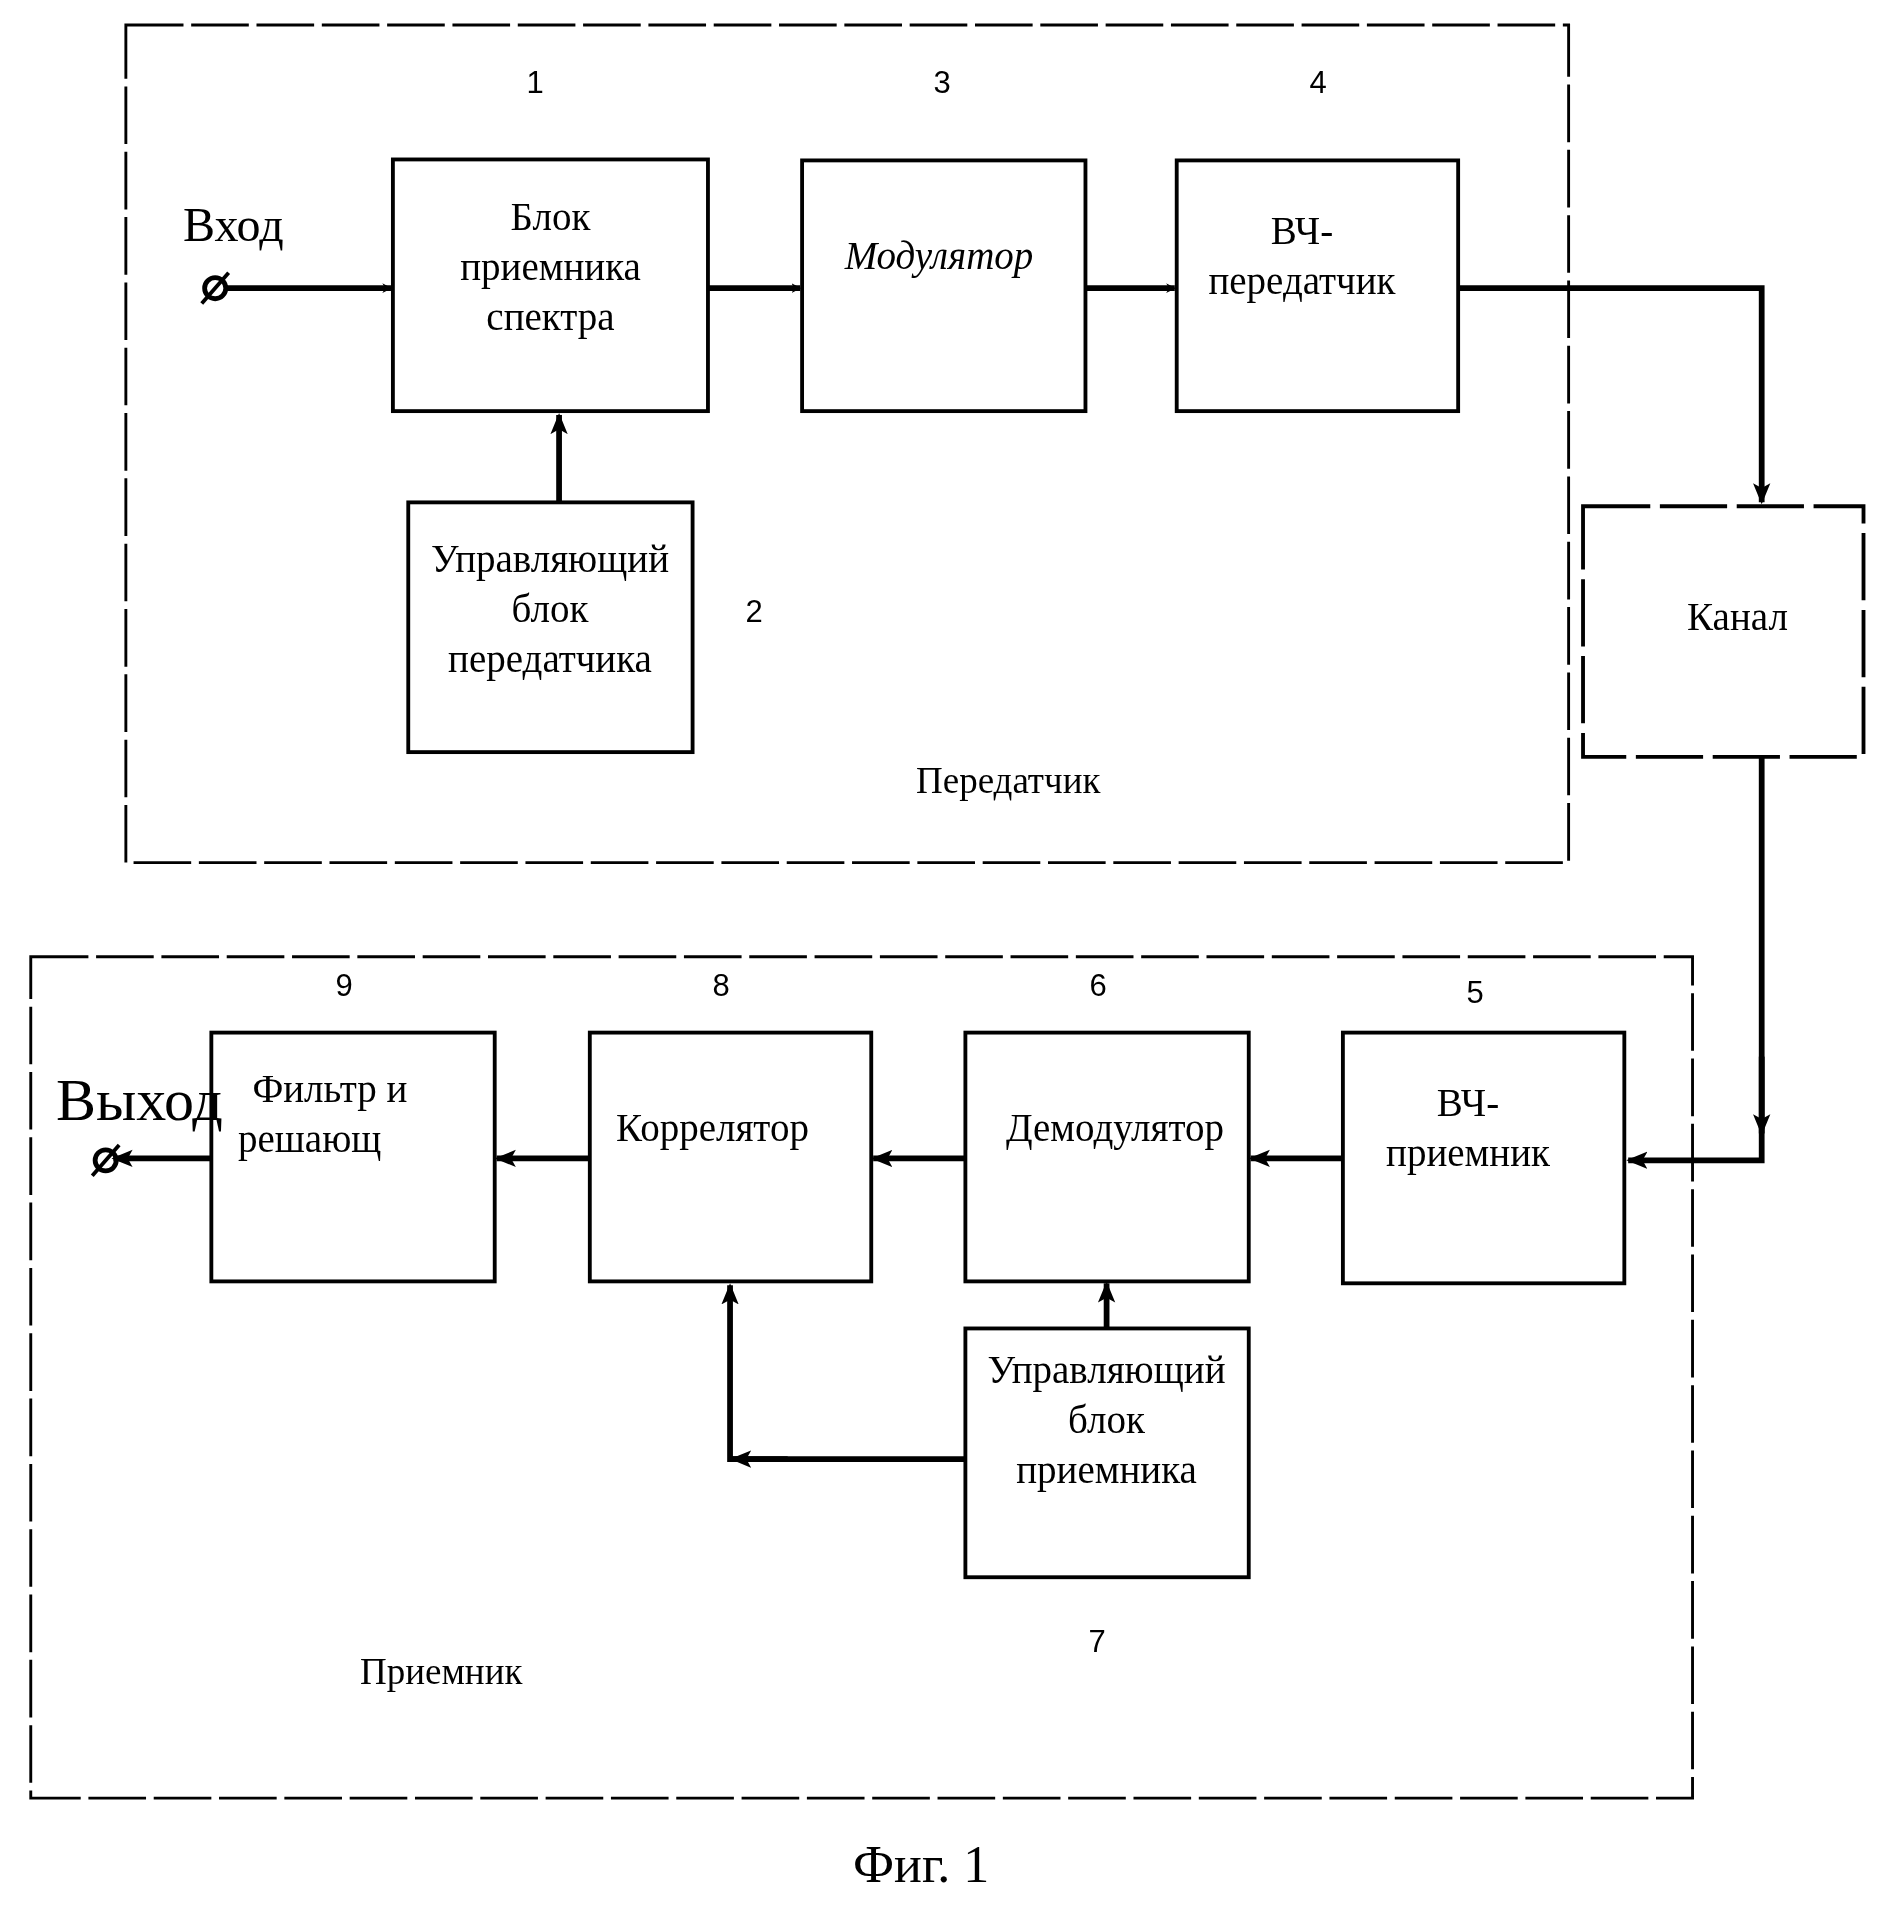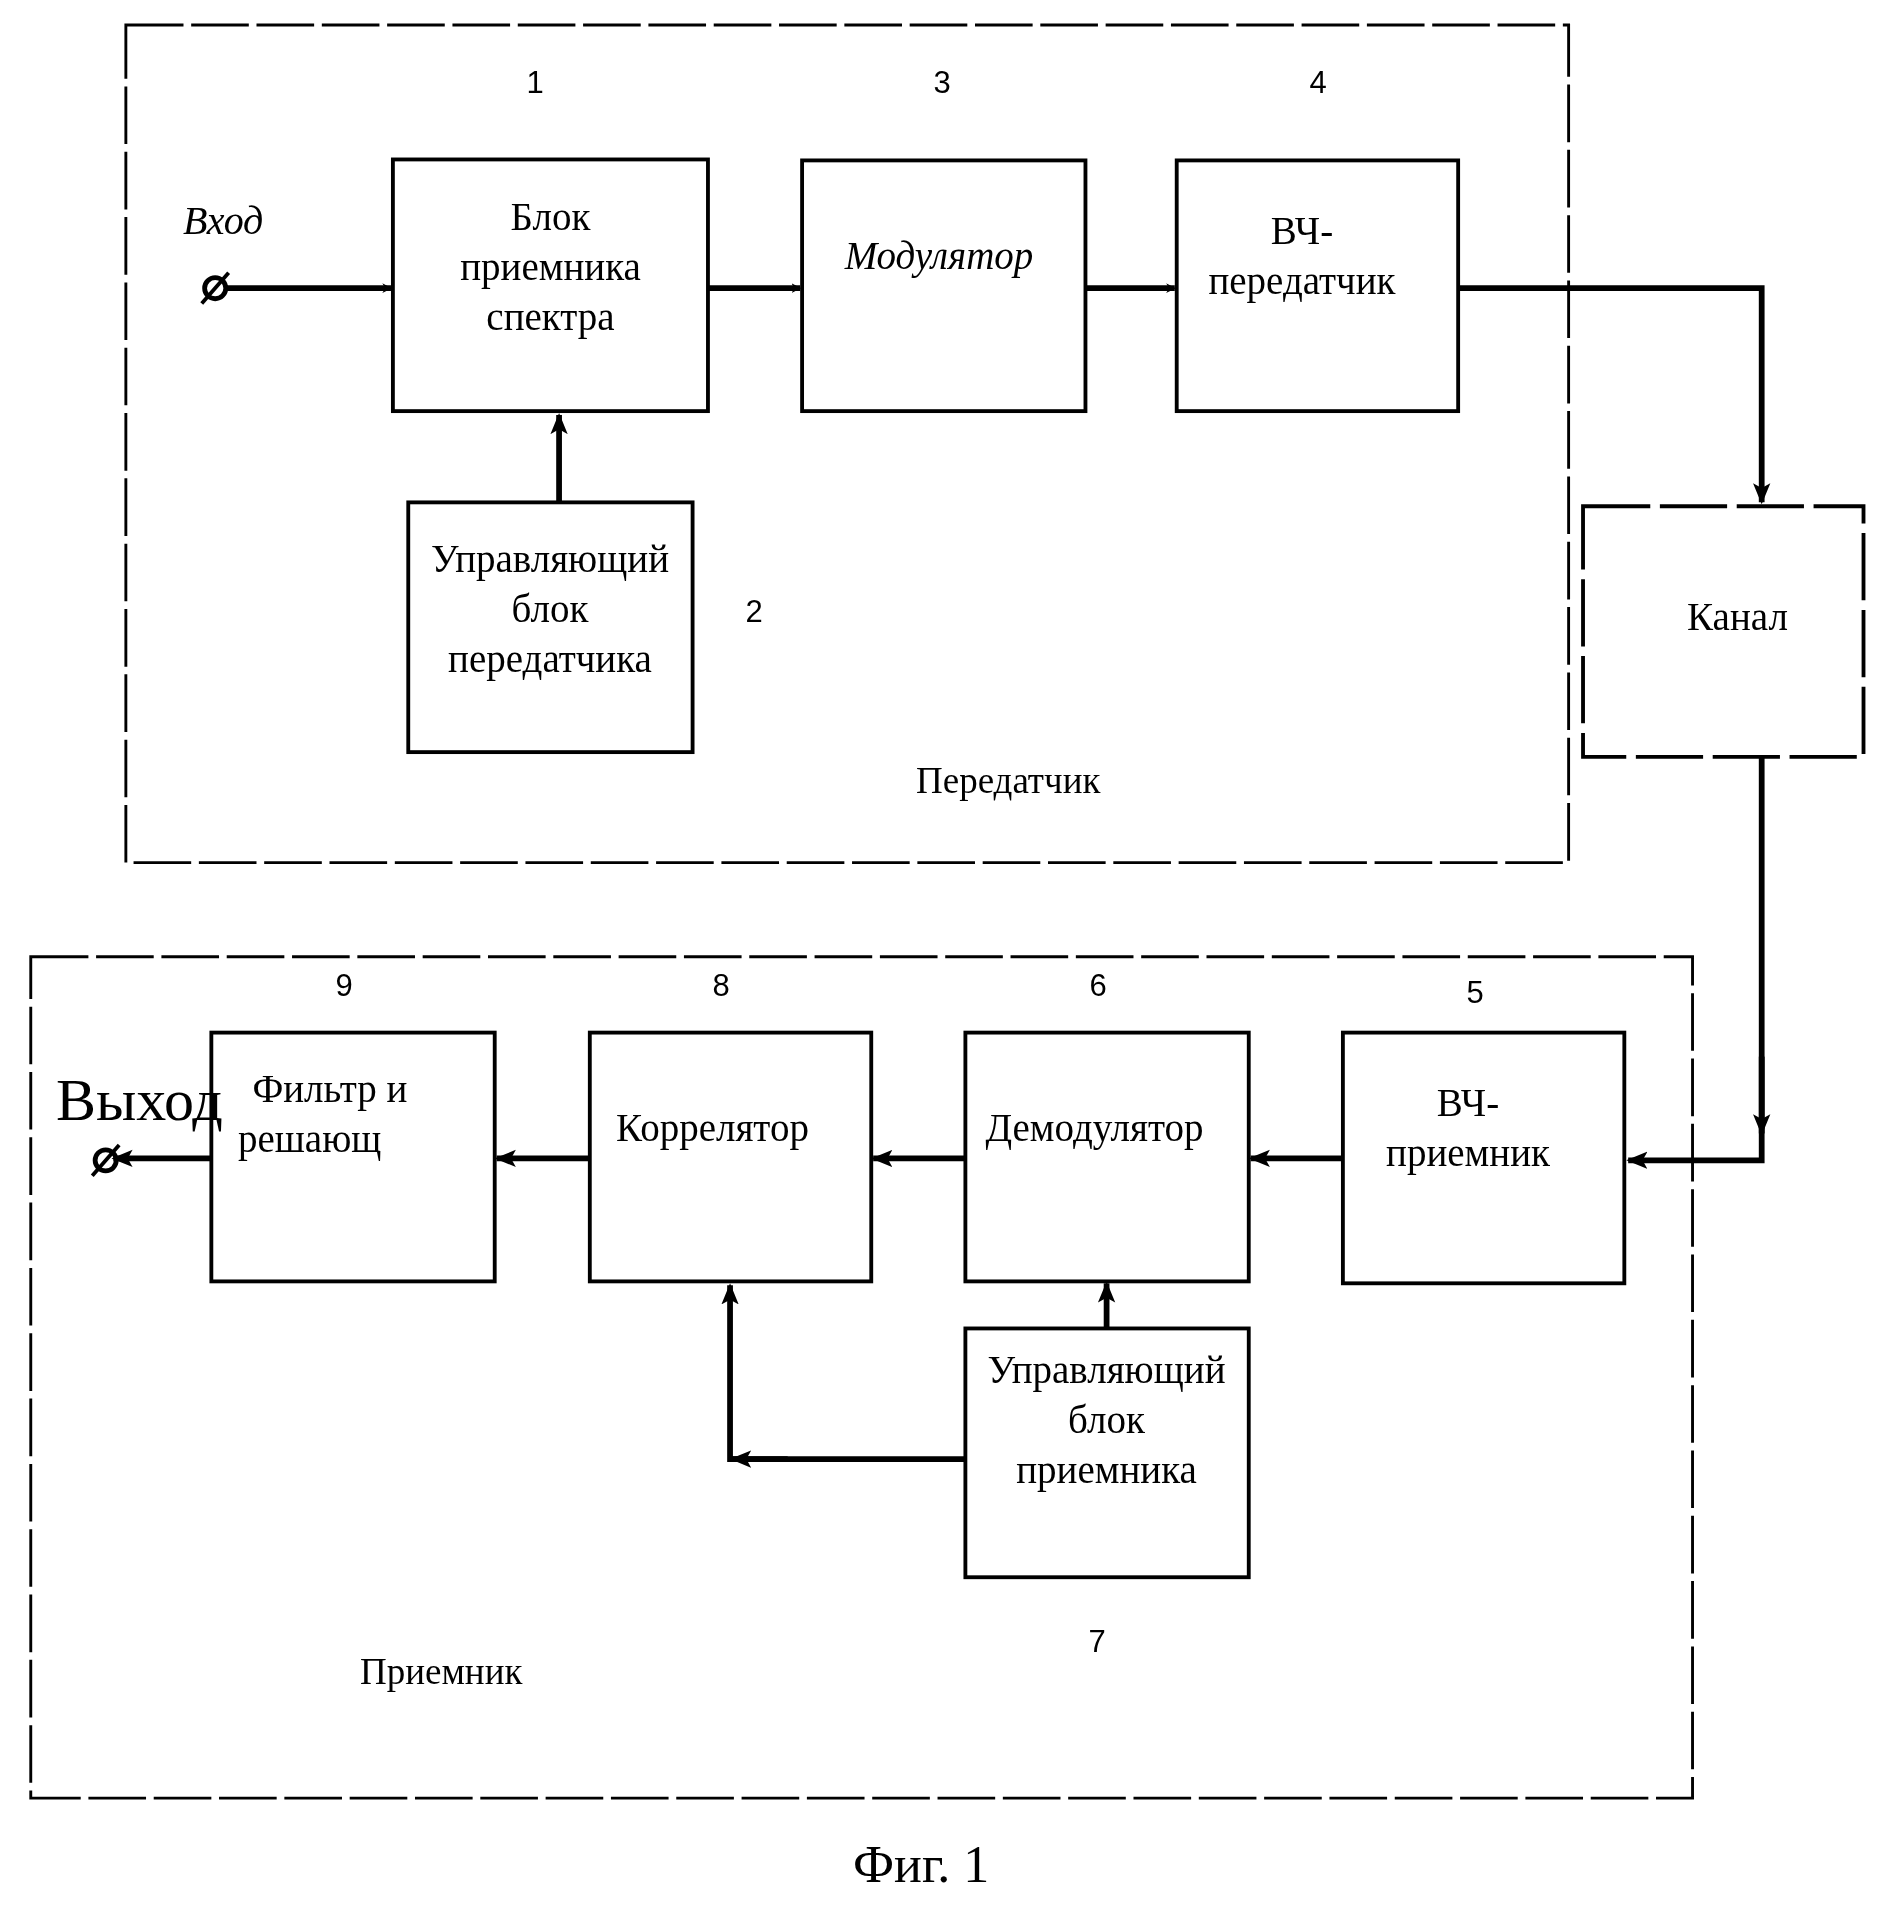--- a/index.html
+++ b/index.html
@@ -97,36 +97,36 @@
 </div>
 
 <div class="lbl block-text" style="left:1583px; top:592px; width:269px;padding-left:20px;">
   <span>Канал</span>
 </div>
 
 <div class="lbl block-text" style="left:1343px; top:1078px; width:250px;">
   <span>ВЧ-</span>
   <span>приемник</span>
 </div>
-<div class="lbl block-text" style="left:965px; top:1103px; width:259px;">
+<div class="lbl block-text" style="left:965px; top:1103px; width:259px;align-items:flex-end;">
   <span>Демодулятор</span>
 </div>
 <div class="lbl block-text" style="left:965px; top:1345px; width:283px;">
   <span>Управляющий</span>
   <span>блок</span>
   <span>приемника</span>
 </div>
 <div class="lbl block-text" style="left:590px; top:1103px; width:245px;">
   <span>Коррелятор</span>
 </div>
 <div class="lbl" style="left:238px; top:1064px; text-align:left;">
   <span style="display:block; padding-left:14.4px;font-family:Liberation Serif, serif;">Фильтр и</span>
   <span style="display:block;">решающ</span>
 </div>
 
-<div class="txt" style="left:183px; top:197px; font-size:40px;font-style:italic;">Вход</div>
+<div class="txt" style="left:183px; top:197px; font-size:48px;">Вход</div>
 <div class="txt" style="left:56px; top:1066px; font-size:60px;">Выход</div>
 
 <div class="txt" style="left:916px; top:759px; font-size:37px;">Передатчик</div>
 <div class="txt" style="left:360px; top:1650px; font-size:37px;">Приемник</div>
 
 <div class="txt" style="left:853px; top:1835px; font-size:52px;text-align:center;">Фиг. 1</div>
 
 
 </body></html>

